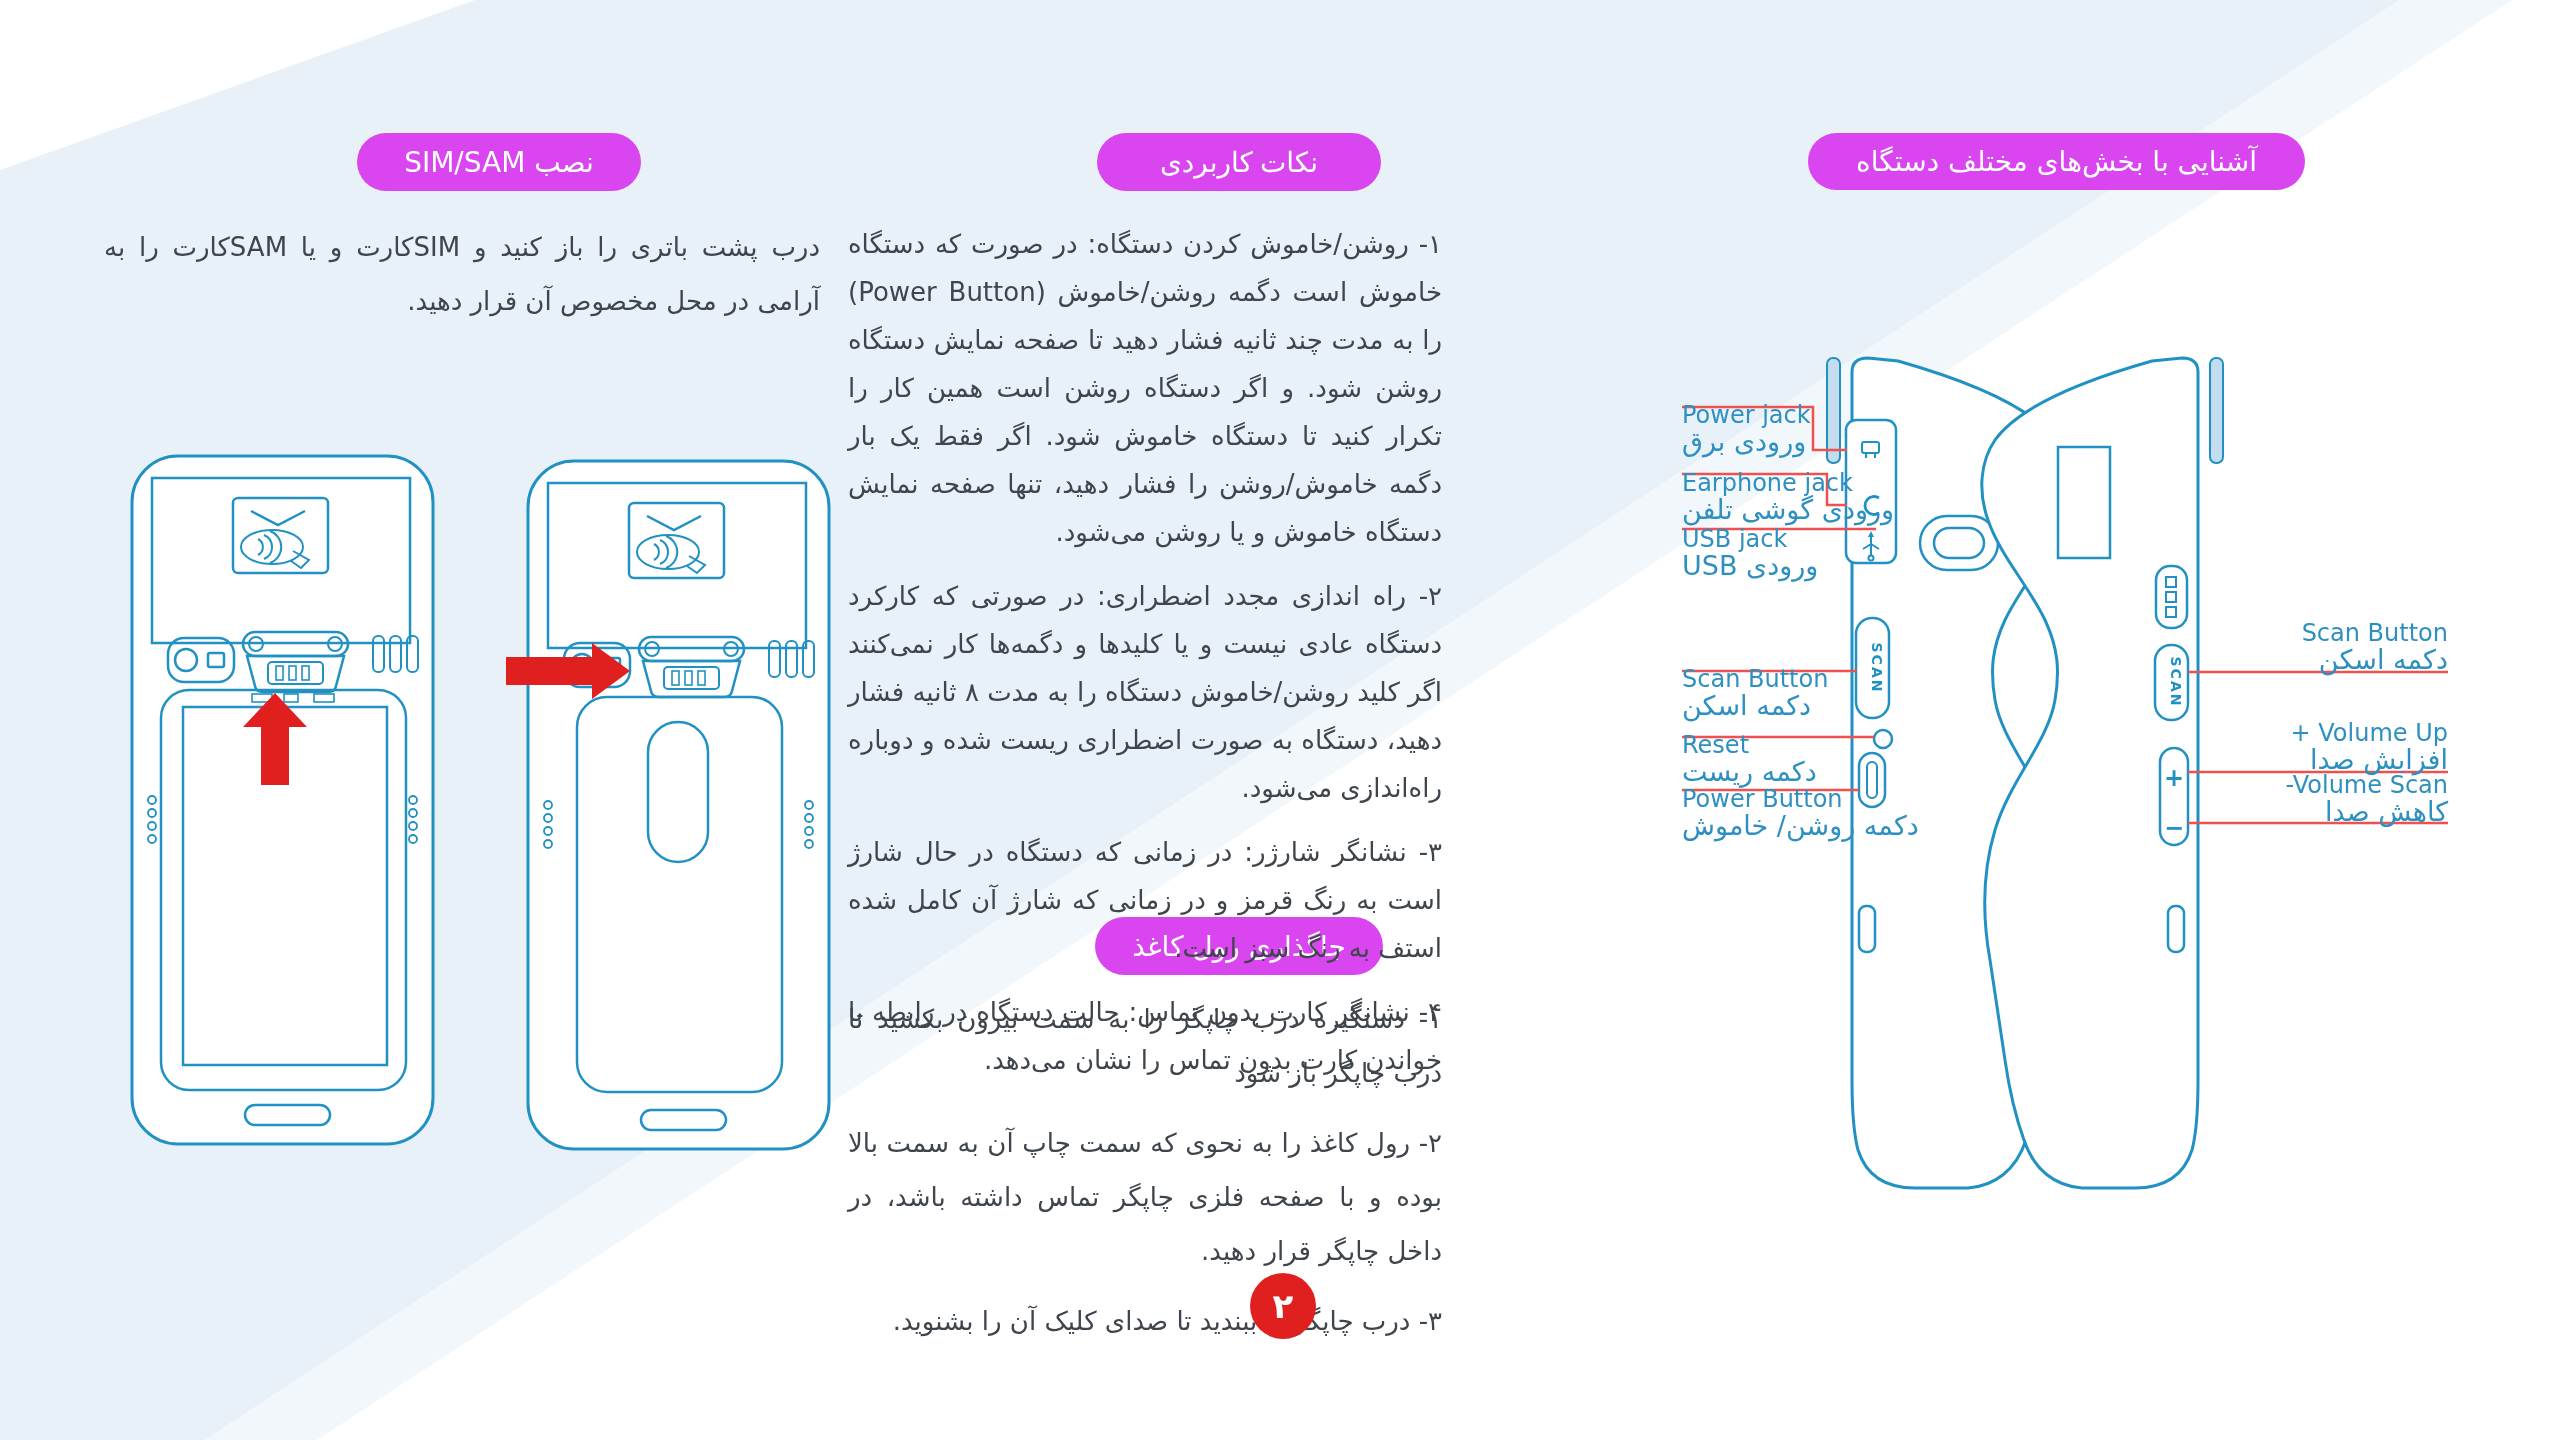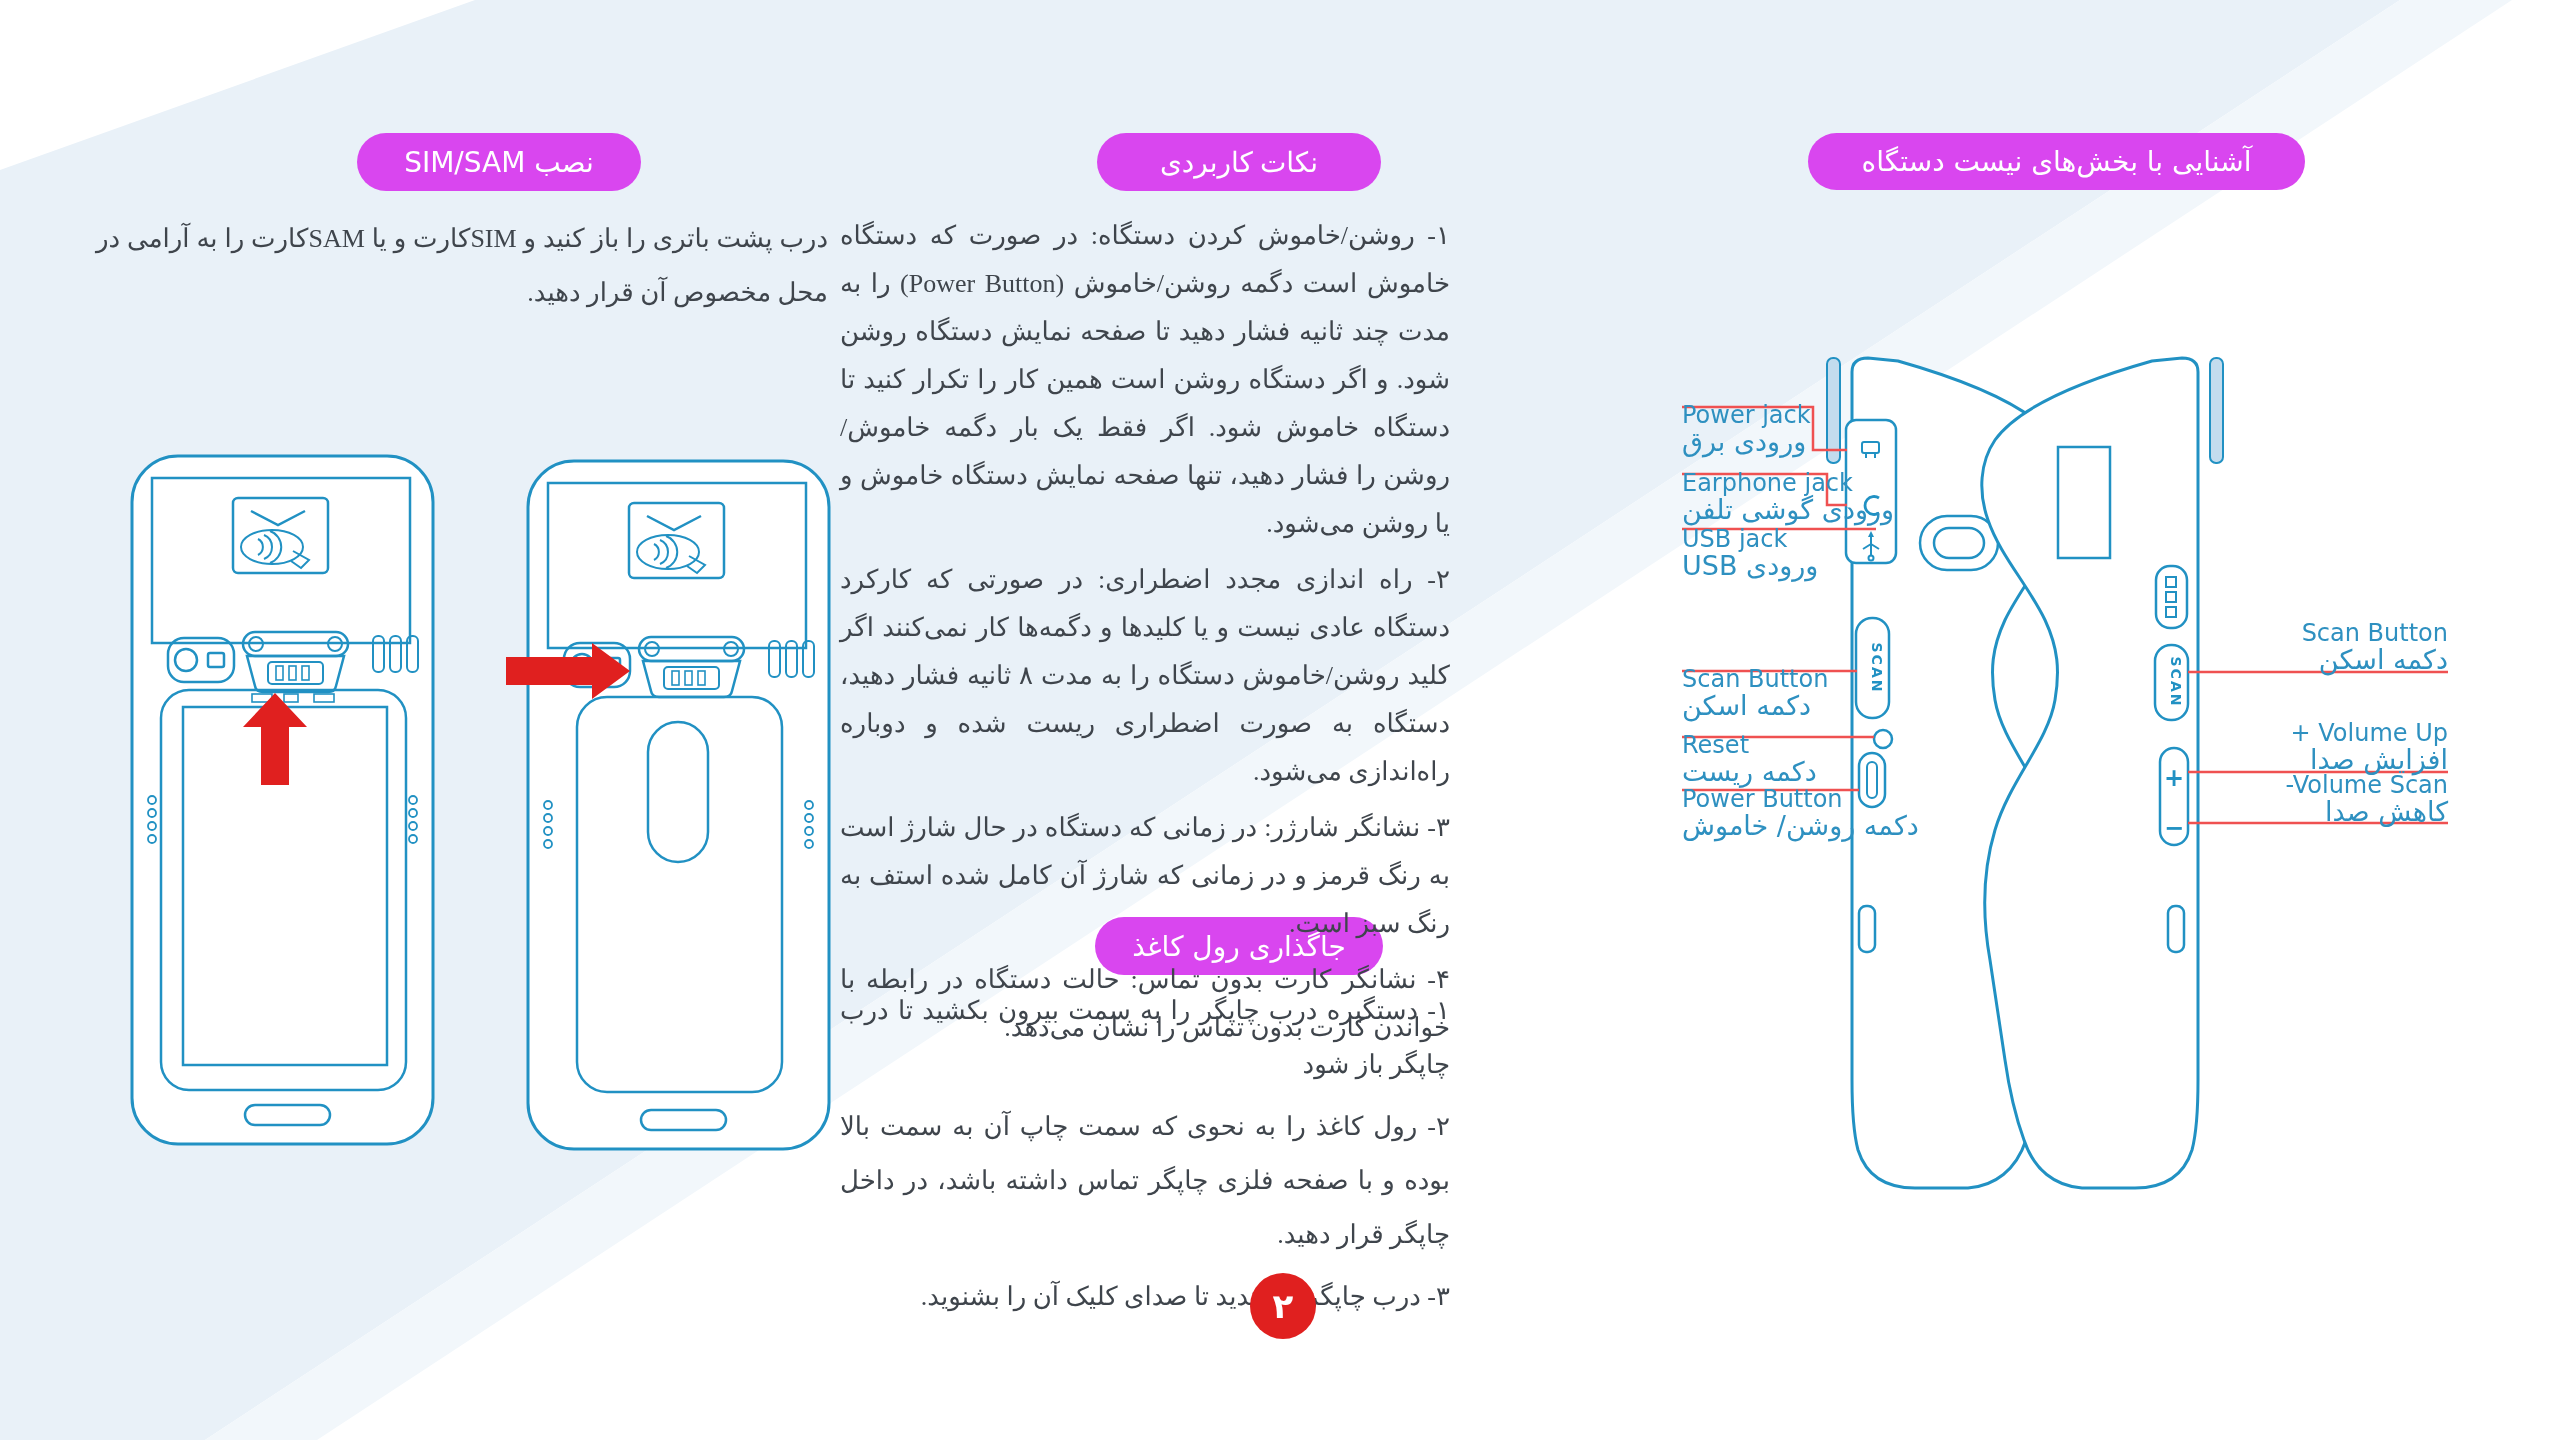--- a/index.html
+++ b/index.html
@@ -21,21 +21,21 @@
     display:flex;align-items:center;justify-content:center;
     font-size:28px;letter-spacing:0;direction:rtl;
   }
   .pill-sim{left:357px;top:133px;width:284px;}
   .pill-tips{left:1097px;top:133px;width:284px;font-family:Liberation Serif, serif;}
   .pill-paper{left:1095px;top:917px;width:288px;}
   .pill-parts{left:1808px;top:133px;width:497px;height:57px;}
   .col{
     position:absolute;direction:rtl;color:#3f454c;text-align:justify;
   }
-  .col p{margin:8px;font-family:Liberation Serif, serif;}
+  .col p{margin:16px;}
   .col-sim{left:88px;top:204px;width:748px;font-size:26px;line-height:54px;}
   .col-tips{left:832px;top:204px;width:626px;font-size:26px;line-height:48px;}
   .col-paper{left:832px;top:976px;width:626px;font-size:26px;line-height:54px;}
   .dev-label{position:absolute;color:#2e90c0;}
   .dev-label .en{font-size:24px;line-height:27px;white-space:nowrap;}
   .dev-label .fa{font-size:27px;line-height:25px;direction:rtl;white-space:nowrap;}
   .label-left{left:1682px;text-align:left;margin-top:44px;}
   .label-right{right:112px;text-align:right;}
   .badge{
     position:absolute;left:1250px;top:1273px;width:66px;height:66px;border-radius:50%;
@@ -211,21 +211,21 @@
       <path class="red-line" d="M1682,790 L1859,790"></path>
       <path class="red-line" d="M2188,672 L2448,672"></path>
       <path class="red-line" d="M2188,772 L2448,772"></path>
       <path class="red-line" d="M2188,823 L2448,823"></path>
     </g>
   </svg>
 
   <div class="pill pill-sim">نصب SIM/SAM</div>
   <div class="pill pill-tips">نکات کاربردی</div>
   <div class="pill pill-paper">جاگذاری رول کاغذ</div>
-  <div class="pill pill-parts">آشنایی با بخش‌های نیست دستگاه</div>
+  <div class="pill pill-parts">آشنایی با بخش‌های مختلف دستگاه</div>
 
   <div class="col col-sim">
     <p>درب پشت باتری را باز کنید و SIMکارت و یا SAMکارت را به آرامی در محل مخصوص آن قرار دهید.</p>
   </div>
 
   <div class="col col-tips">
     <p>۱- روشن/خاموش کردن دستگاه: در صورت که دستگاه خاموش است دگمه روشن/خاموش (Power Button) را به مدت چند ثانیه فشار دهید تا صفحه نمایش دستگاه روشن شود. و اگر دستگاه روشن است همین کار را تکرار کنید تا دستگاه خاموش شود. اگر فقط یک بار دگمه خاموش/روشن را فشار دهید، تنها صفحه نمایش دستگاه خاموش و یا روشن می‌شود.</p>
     <p>۲- راه اندازی مجدد اضطراری: در صورتی که کارکرد دستگاه عادی نیست و یا کلیدها و دگمه‌ها کار نمی‌کنند اگر کلید روشن/خاموش دستگاه را به مدت ۸ ثانیه فشار دهید، دستگاه به صورت اضطراری ریست شده و دوباره راه‌اندازی می‌شود.</p>
     <p>۳- نشانگر شارژر: در زمانی که دستگاه در حال شارژ است به رنگ قرمز و در زمانی که شارژ آن کامل شده استف به رنگ سبز است.</p>
     <p>۴- نشانگر کارت بدون تماس: حالت دستگاه در رابطه با خواندن کارت بدون تماس را نشان می‌دهد.</p>

